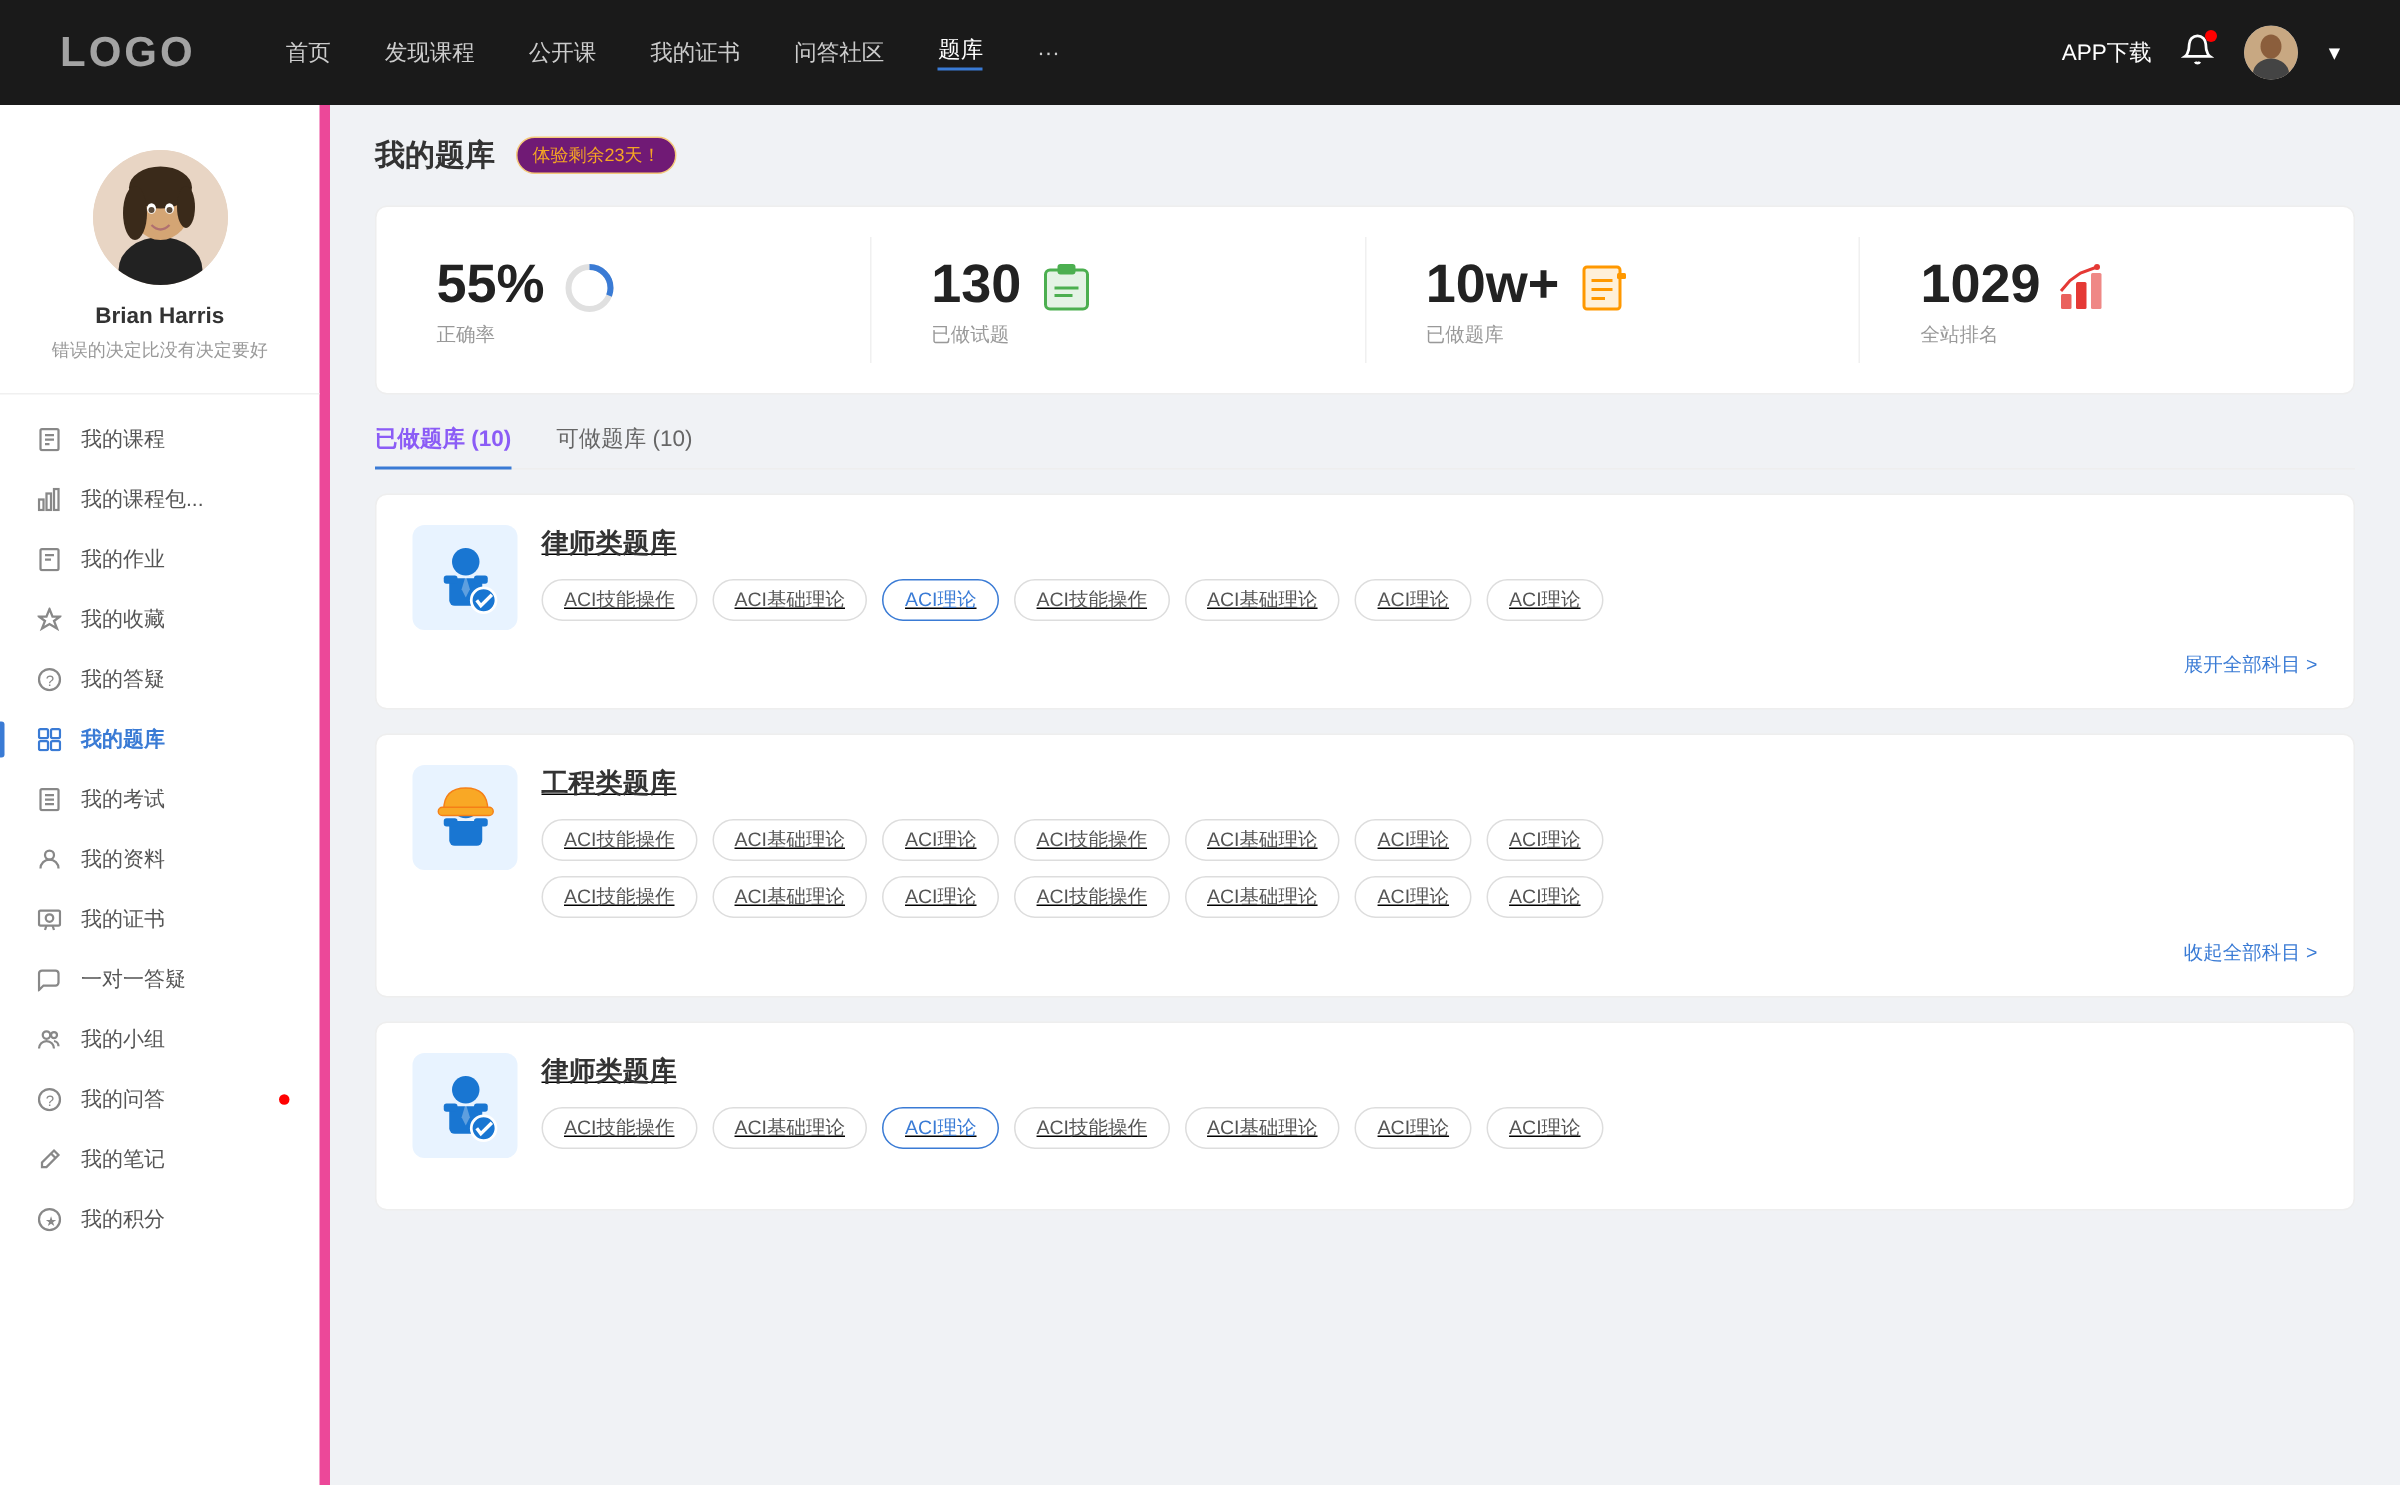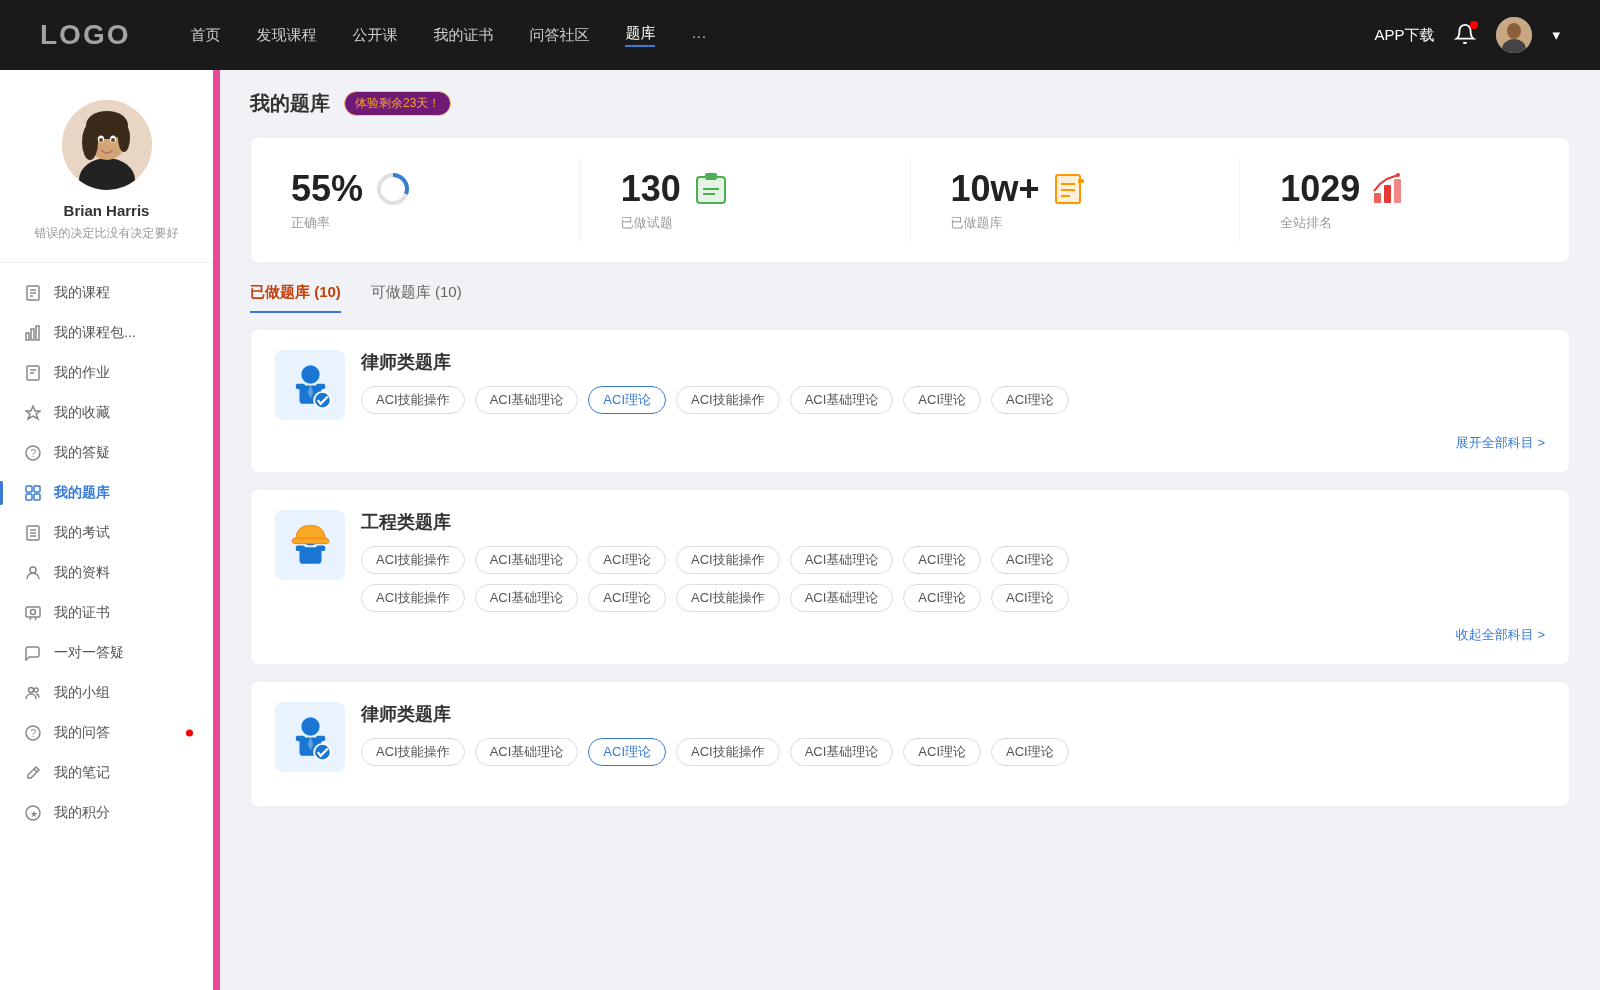--- a/index.html
+++ b/index.html
@@ -179,21 +179,21 @@
     .stat-item {
       flex: 1;
       display: flex;
       flex-direction: column;
       align-items: flex-start;
       padding: 10px 40px;
       border-right: 1px solid #f0f0f0;
       position: relative;
     }
     .stat-item:last-child { border-right: none; }
-    .stat-value-row { display: flex; align-items: center; gap: 12px; }
+    .stat-value-row { display: flex; align-items: flex-end; gap: 12px; }
     .stat-value {
       font-size: 36px;
       font-weight: 700;
       color: #222;
     }
     .stat-icon { width: 36px; height: 36px; }
     .stat-label { font-size: 13px; color: #999; margin-top: 4px; }
 
     
     .tabs-row {
@@ -203,21 +203,21 @@
       border-bottom: 1px solid #eee;
     }
     .tab-item {
       font-size: 15px;
       color: #666;
       padding-bottom: 10px;
       cursor: pointer;
       position: relative;
     }
     .tab-item.active {
-      color: #c2410c;
+      color: #8b5cf6;
       font-weight: 600;
     }
     .tab-item.active::after {
       content: '';
       position: absolute;
       bottom: -1px;
       left: 0;
       right: 0;
       height: 2px;
       background: #3a7bd5;
@@ -229,20 +229,21 @@
       border-radius: 8px;
       border: 1px solid #eee;
       padding: 20px 24px;
       margin-bottom: 16px;
     }
     .qbank-header {
       display: flex;
       align-items: flex-start;
       gap: 16px;
       margin-bottom: 14px;
+      text-decoration: underline;
     }
     .qbank-icon-wrap {
       width: 70px;
       height: 70px;
       border-radius: 8px;
       background: #e8f3ff;
       display: flex;
       align-items: center;
       justify-content: center;
       flex-shrink: 0;

